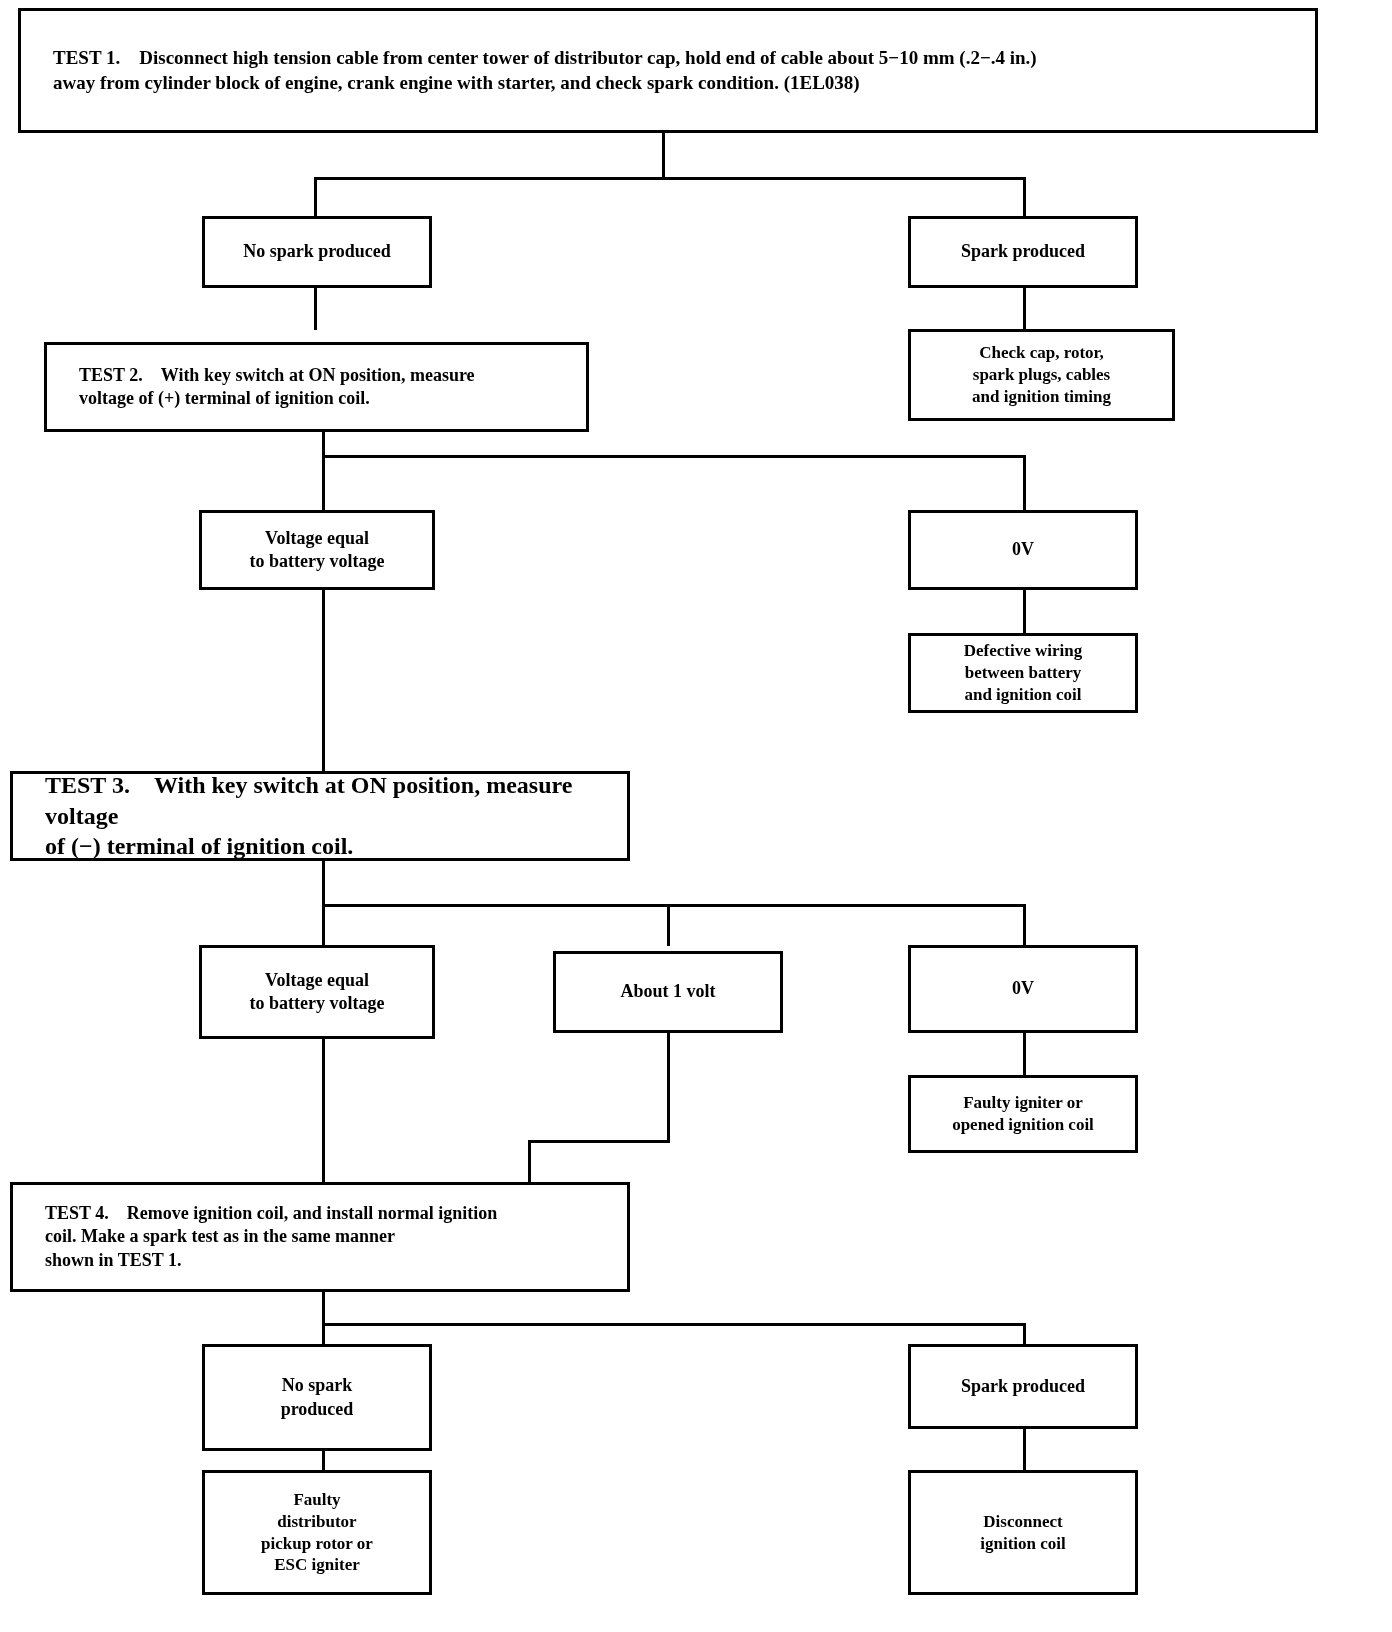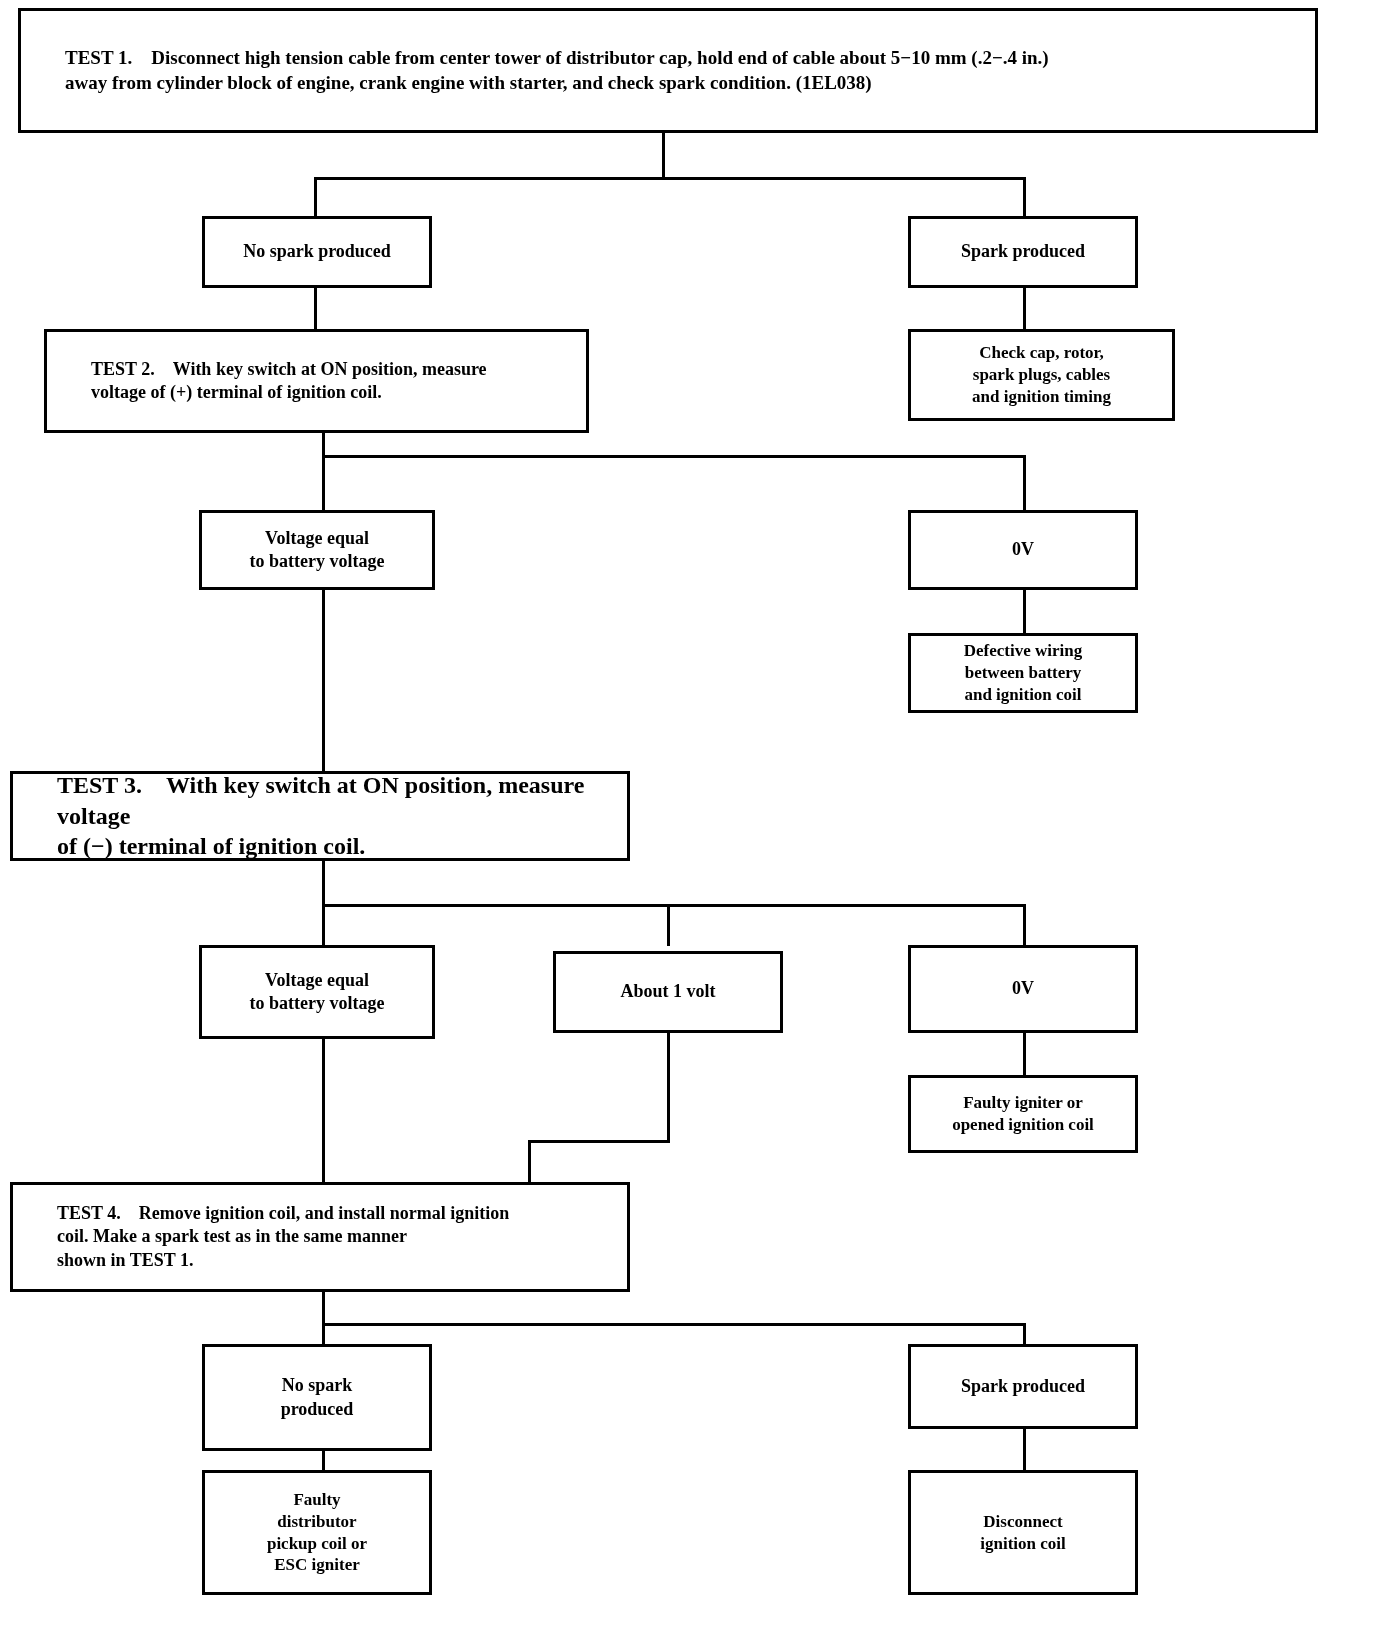--- a/index.html
+++ b/index.html
@@ -33,21 +33,21 @@
     line-height: 1.28;
     white-space: pre-line;
   }
   .box.center .txt {
     text-align: center;
   }
   .box.left .txt {
     text-align: left;
   }
   .test-box .txt {
-    padding-left: 44px;
+    padding-left: 32px;
     padding-right: 10px;
     text-indent: -0.0em;
   }
   .line {
     position: absolute;
     background: #000000;
     z-index: 1;
   }
   .h { height: 3px; }
   .v { width: 3px; }
@@ -71,21 +71,21 @@
     <span class="txt">No spark produced</span>
   </div>
 
   <div class="box center" style="left:908px; top:216px; width:230px; height:72px; font-size:18px;">
     <span class="txt">Spark produced</span>
   </div>
 
   <div class="line v" style="left:314px; top:288px; height:42px;"></div>
   <div class="line v" style="left:1023px; top:288px; height:42px;"></div>
 
-  <div class="box left test-box" style="left:44px; top:329px; width:545px; height:104px; font-size:18px;">
+  <div class="box left test-box" style="left:44px; top:342px; width:545px; height:90px; font-size:18px;">
     <span class="txt">TEST 2. With key switch at ON position, measure
 voltage of (+)  terminal of ignition coil.</span>
   </div>
 
   <div class="box center" style="left:908px; top:329px; width:267px; height:92px; font-size:17px;">
     <span class="txt">Check cap, rotor,
 spark plugs, cables
 and ignition timing</span>
   </div>
 
@@ -169,21 +169,21 @@
   <div class="box center" style="left:908px; top:1344px; width:230px; height:85px; font-size:18px;">
     <span class="txt">Spark produced</span>
   </div>
 
   <div class="line v" style="left:322px; top:1429px; height:42px;"></div>
   <div class="line v" style="left:1023px; top:1429px; height:42px;"></div>
 
   <div class="box center" style="left:202px; top:1470px; width:230px; height:125px; font-size:17px;">
     <span class="txt">Faulty
 distributor
-pickup coil or
+pickup rotor or
 ESC igniter</span>
   </div>
 
   <div class="box center" style="left:908px; top:1470px; width:230px; height:125px; font-size:17px;">
     <span class="txt">Disconnect
 ignition coil</span>
   </div>
 
 </div>
 

